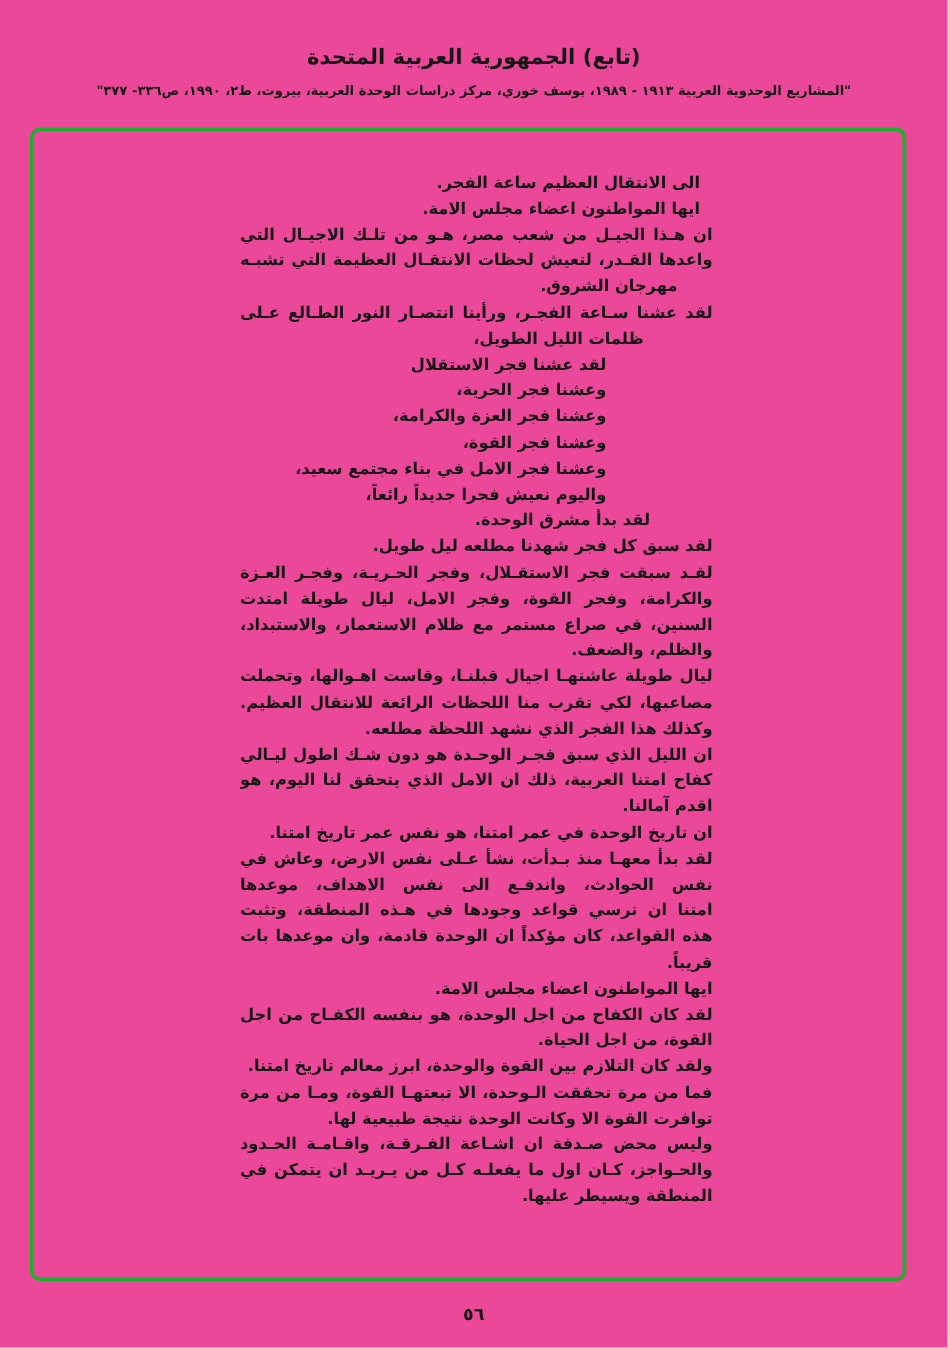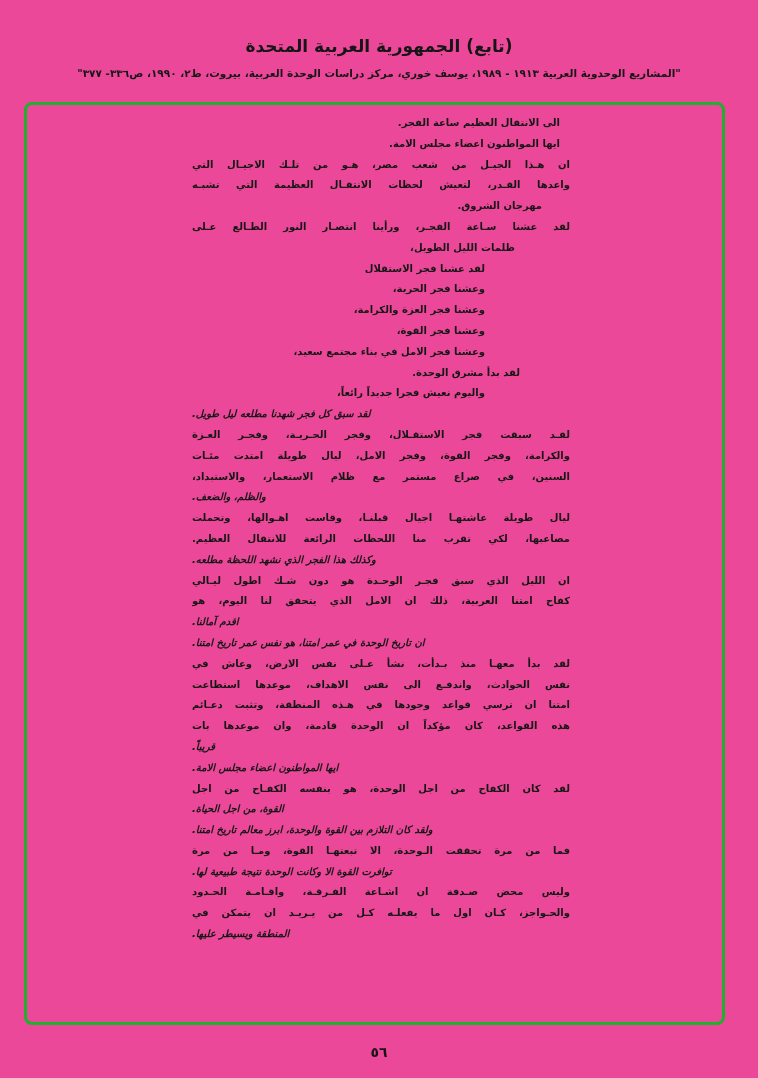--- a/index.html
+++ b/index.html
@@ -14,28 +14,28 @@
   }
   .source{
     position:absolute;top:67px;left:0;right:0;text-align:center;
     font-size:10.5px;font-weight:bold;white-space:nowrap;
   }
   .frame{
     position:absolute;left:24px;top:102px;width:701px;height:923px;
     border:3px solid #1eb12e;border-radius:8px;box-sizing:border-box;
   }
   .textblock{
-    position:absolute;right:152px;top:8px;width:378px;
-    font-size:10px;font-weight:bold;line-height:20.8px;
+    position:absolute;right:152px;top:32px;width:378px;
+    font-size:13px;font-weight:bold;line-height:20.8px;
     direction:rtl;
   }
   .ln{height:20.8px;overflow:hidden;}
   .ln.justify{text-align:justify;text-align-last:justify;}
   .ln.right{text-align:right;}
-  .ln.left{text-align:left;font-style:italic;}
+  .ln.left{text-align:right;}
   .pagenum{
     position:absolute;top:1044px;left:0;right:0;text-align:center;
     font-size:14px;font-weight:bold;
   }
 </style>
 </head>
 <body>
 
 <div class="page" style="color: rgb(22, 22, 22); background: #ec4899;">
 
@@ -50,22 +50,22 @@
         <div class="ln justify">ان هـذا الجيـل من شعب مصر، هـو من تلـك الاجيـال التي</div>
         <div class="ln justify">واعدها القـدر، لتعيش لحظات الانتقـال العظيمة التي تشبـه</div>
         <div class="ln right" style="padding-right: 28px;">مهرجان الشروق.</div>
         <div class="ln justify">لقد عشنا سـاعة الفجـر، ورأينا انتصـار النور الطـالع عـلى</div>
         <div class="ln right" style="padding-right: 55px;">ظلمات الليل الطويل،</div>
         <div class="ln right" style="padding-right: 85px;">لقد عشنا فجر الاستقلال</div>
         <div class="ln right" style="padding-right: 85px;">وعشنا فجر الحرية،</div>
         <div class="ln right" style="padding-right: 85px;">وعشنا فجر العزة والكرامة،</div>
         <div class="ln right" style="padding-right: 85px;">وعشنا فجر القوة،</div>
         <div class="ln right" style="padding-right: 85px;">وعشنا فجر الامل في بناء مجتمع سعيد،</div>
+        <div class="ln right" style="padding-right: 85px;">واليوم نعيش فجرا جديداً رائعاً،</div>
         <div class="ln right" style="padding-right: 50px;">لقد بدأ مشرق الوحدة.</div>
-        <div class="ln right" style="padding-right: 85px;">واليوم نعيش فجرا جديداً رائعاً،</div>
         <div class="ln left">لقد سبق كل فجر شهدنا مطلعه ليل طويل.</div>
         <div class="ln justify">لقـد سبقت فجر الاستقـلال، وفجر الحـريـة، وفجـر العـزة</div>
         <div class="ln justify">والكرامة، وفجر القوة، وفجر الامل، ليال طويلة امتدت مئـات</div>
         <div class="ln justify">السنين، في صراع مستمر مع ظلام الاستعمار، والاستبداد،</div>
         <div class="ln left">والظلم، والضعف.</div>
         <div class="ln justify">ليال طويلة عاشتهـا اجيال قبلنـا، وقاست اهـوالها، وتحملت</div>
         <div class="ln justify">مصاعبها، لكي تقرب منا اللحظات الرائعة للانتقال العظيم.</div>
         <div class="ln left">وكذلك هذا الفجر الذي نشهد اللحظة مطلعه.</div>
         <div class="ln justify">ان الليل الذي سبق فجـر الوحـدة هو دون شـك اطول ليـالي</div>
         <div class="ln justify">كفاح امتنا العربية، ذلك ان الامل الذي يتحقق لنا اليوم، هو</div>

